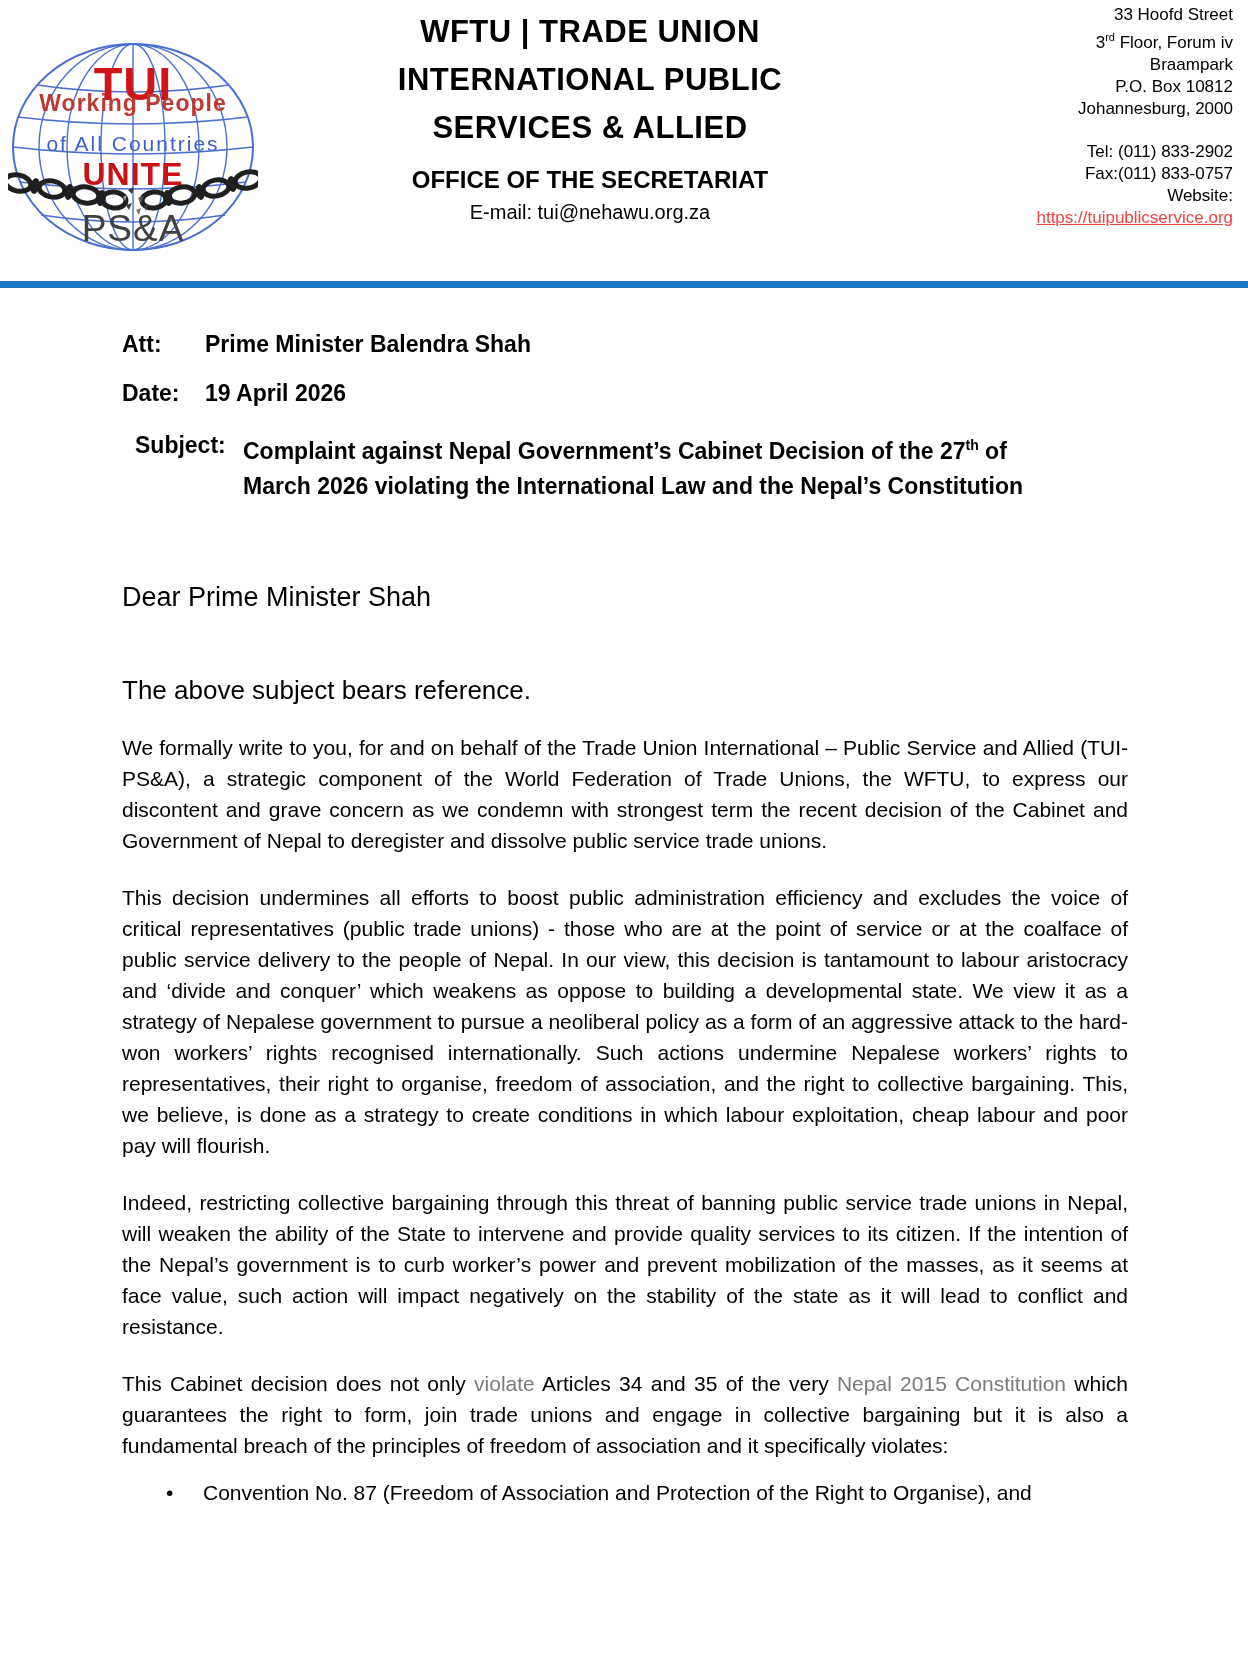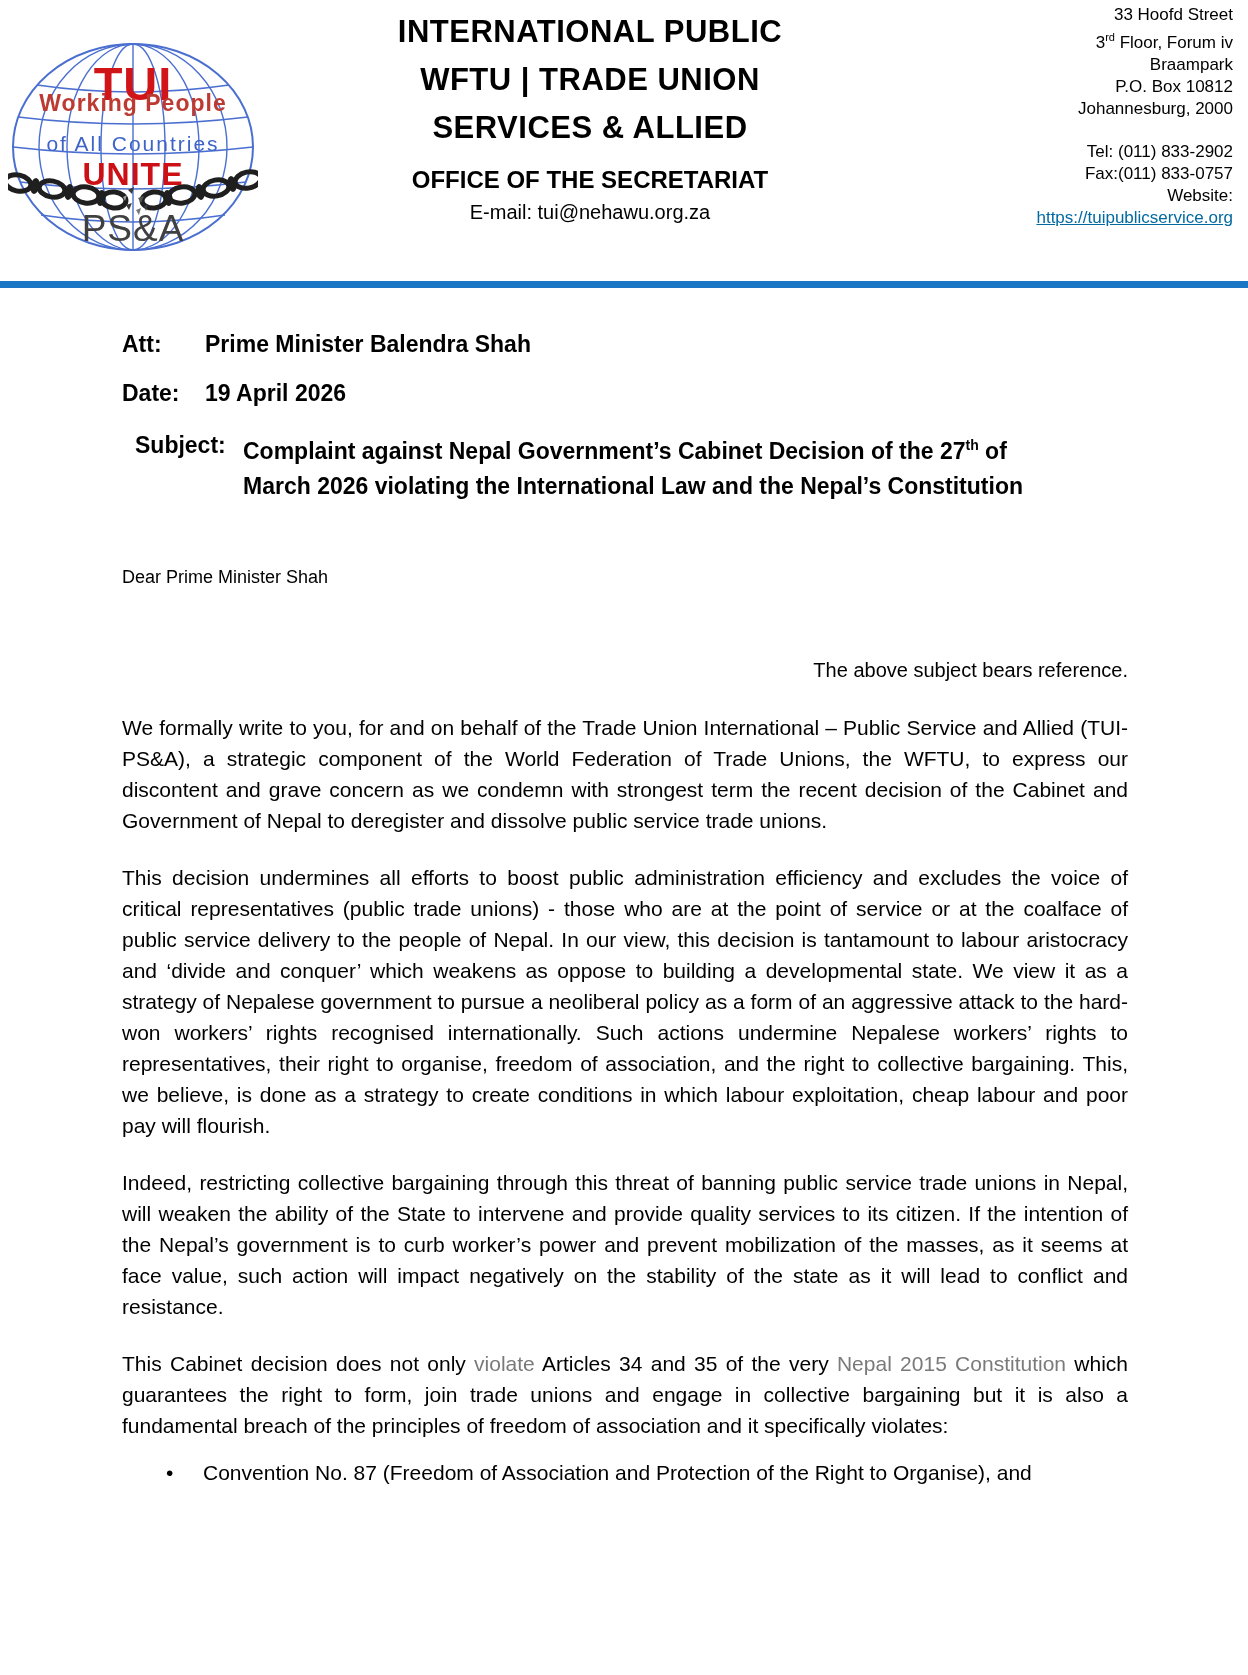--- a/index.html
+++ b/index.html
@@ -28,37 +28,37 @@
   .logo-psa { top: 168px; font-size: 37px; color: #404040; letter-spacing: 1px; }
 
   .org-block { position: absolute; left: 310px; top: 8px; width: 560px; text-align: center; }
   .org-title-line { font-size: 31px; font-weight: 900; letter-spacing: 0.5px; line-height: 48px; color: #000; }
   .office-line { margin-top: 14px; font-size: 24px; font-weight: bold; color: #000; }
   .email-line { margin-top: 7px; font-size: 20px; color: #000; }
 
   .address-block { position: absolute; right: 15px; top: 4px; text-align: right; font-size: 17px; line-height: 22px; color: #000; }
   .address-block .tel-line { margin-top: 21px; }
   .address-block sup { font-size: 11px; }
-  .website-link { color: #0369a1; text-decoration: underline; text-align: right; }
+  .website-link { color: #ef4444; text-decoration: underline; text-align: right; }
 
   .divider { position: absolute; left: 0; top: 281px; width: 100%; height: 7px; background: #1b76c4; }
 
   
   .letter { position: absolute; left: 122px; top: 330px; width: 1006px; }
 
   .meta-row { display: flex; font-size: 23px; font-weight: bold; line-height: 28px; margin-bottom: 21px; }
   .meta-label { flex: 0 0 83px; }
 
   .subject-row { display: flex; font-size: 23px; font-weight: bold; line-height: 35px; margin-top: 6px; margin-left: 13px; }
   .subject-label { flex: 0 0 108px; }
   .subject-content { flex: 1; }
   .subject-content sup { font-size: 14px; }
 
-  .salutation { margin-top: 58px; font-size: 18px; line-height: 31px; }
-  .reference  { margin-top: 62px; font-size: 20px; line-height: 31px; text-align: right; }
+  .salutation { margin-top: 78px; font-size: 27px; line-height: 31px; }
+  .reference  { margin-top: 62px; font-size: 26px; line-height: 31px; }
 
   .body-par { margin-top: 26px; font-size: 21px; line-height: 31px; text-align: justify; }
   .gray { color: #7a7a7a; }
 
   .bullet-list { margin-top: 16px; padding-left: 81px; list-style: none; }
   .bullet-list li { position: relative; font-size: 21px; line-height: 31px; }
   .bullet-list li .bullet-dot { position: absolute; left: -37px; top: 0; }
 </style>
 </head>
 <body>
@@ -111,22 +111,22 @@
         </g>
       </svg>
       <div class="logo-text logo-tui">TUI</div>
       <div class="logo-text logo-wp">Working People</div>
       <div class="logo-text logo-oac">of All Countries</div>
       <div class="logo-text logo-unite">UNITE</div>
       <div class="logo-text logo-psa">PS&amp;A</div>
     </div>
 
     <div class="org-block">
+      <div class="org-title-line">WFTU | TRADE UNION</div>
       <div class="org-title-line">INTERNATIONAL PUBLIC</div>
-      <div class="org-title-line">WFTU | TRADE UNION</div>
       <div class="org-title-line">SERVICES &amp; ALLIED</div>
       <div class="office-line">OFFICE OF THE SECRETARIAT</div>
       <div class="email-line">E-mail: tui@nehawu.org.za</div>
     </div>
 
     <div class="address-block">
       <div>33 Hoofd Street</div>
       <div><span>3</span><sup>rd</sup><span> Floor, Forum iv</span></div>
       <div>Braampark</div>
       <div>P.O. Box 10812</div>

